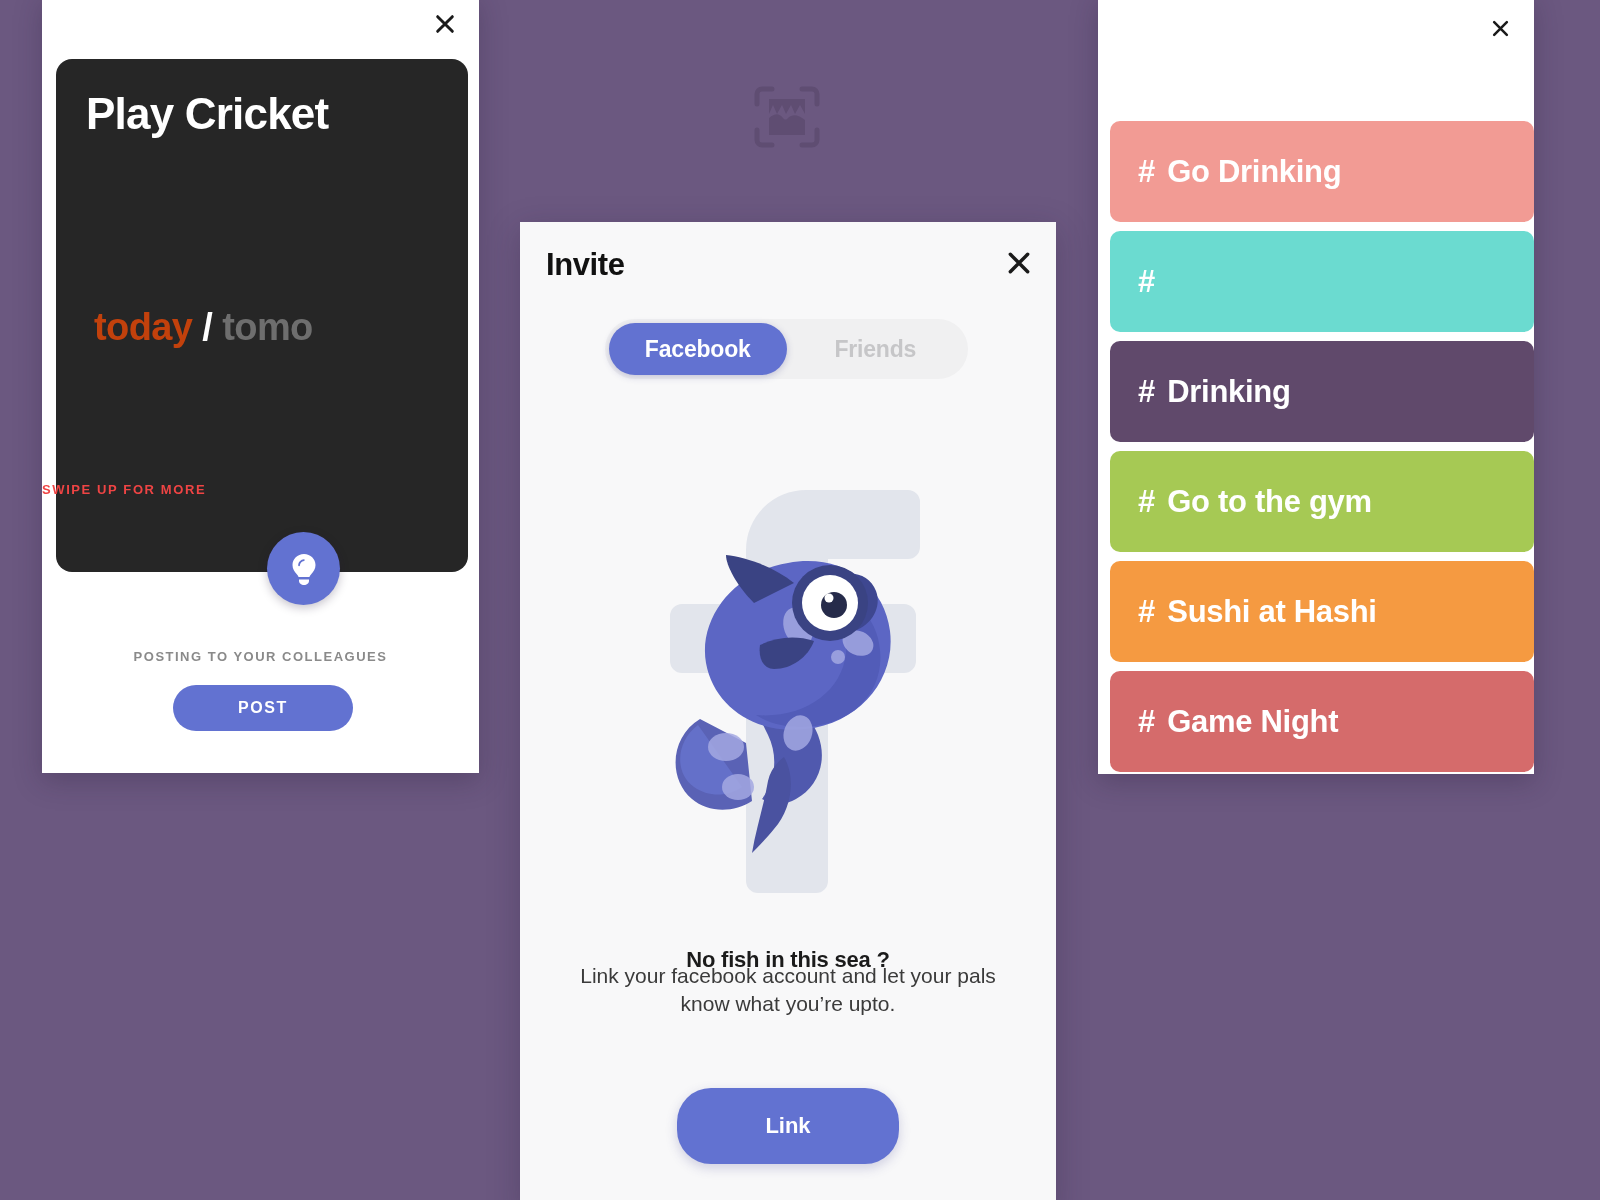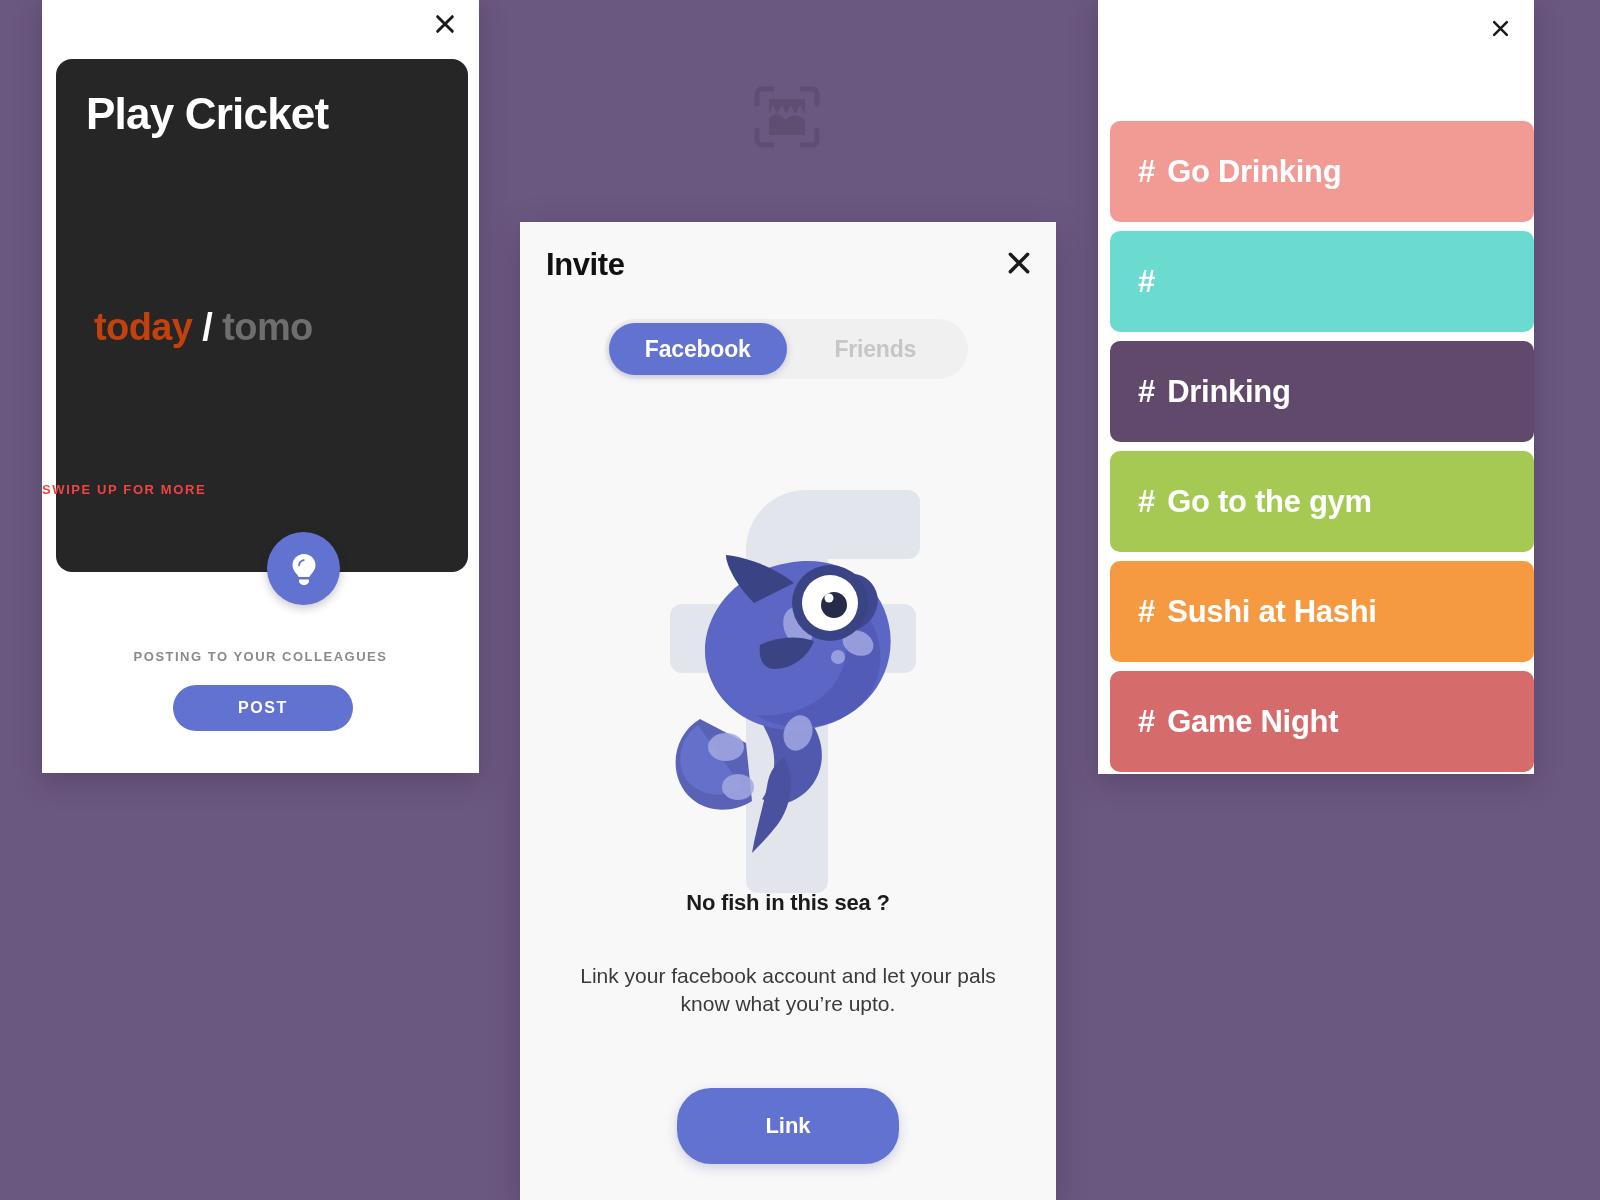--- a/index.html
+++ b/index.html
@@ -225,21 +225,21 @@
     left: 50%;
     transform: translateX(-50%);
     top: 235px;
     width: 300px;
     height: 445px;
   }
 
   .invite-headline {
     position: absolute;
     left: 0; right: 0;
-    top: 668px;
+    top: 725px;
     text-align: center;
     font-size: 22px;
     font-weight: bold;
     color: #1B1B1B;
     letter-spacing: -0.2px;
   }
 
   .invite-sub {
     position: absolute;
     left: 52px;

